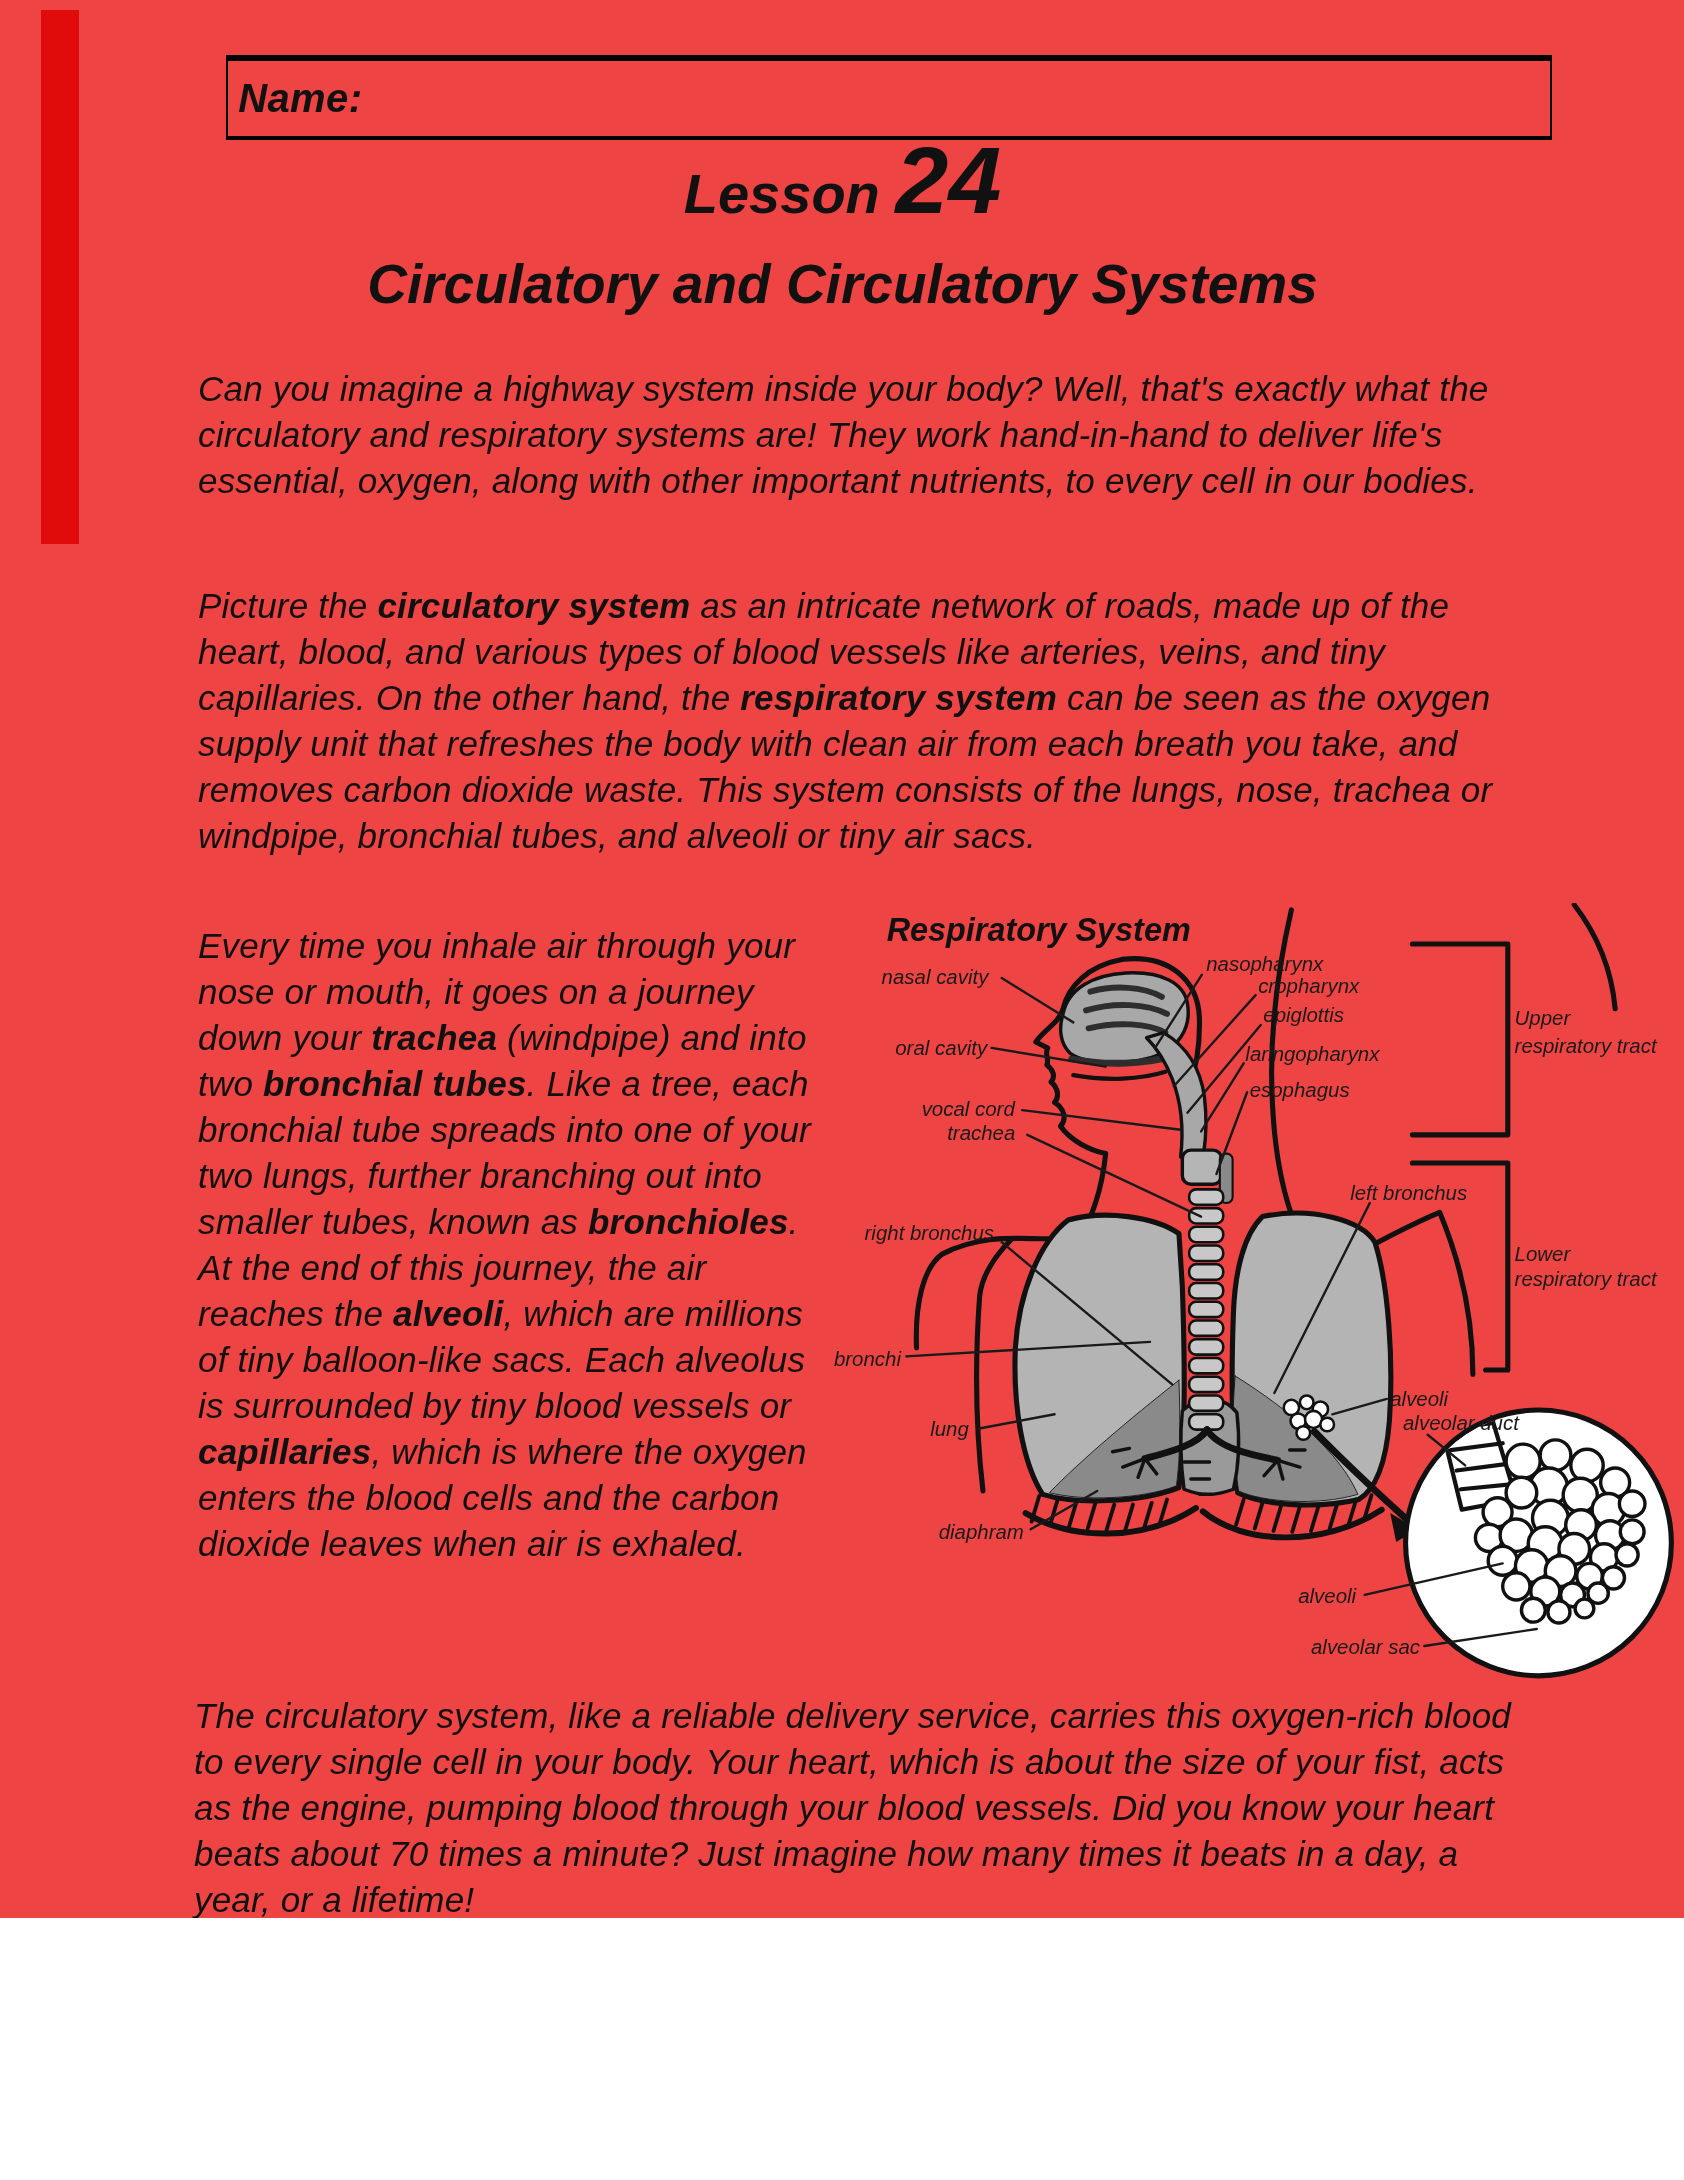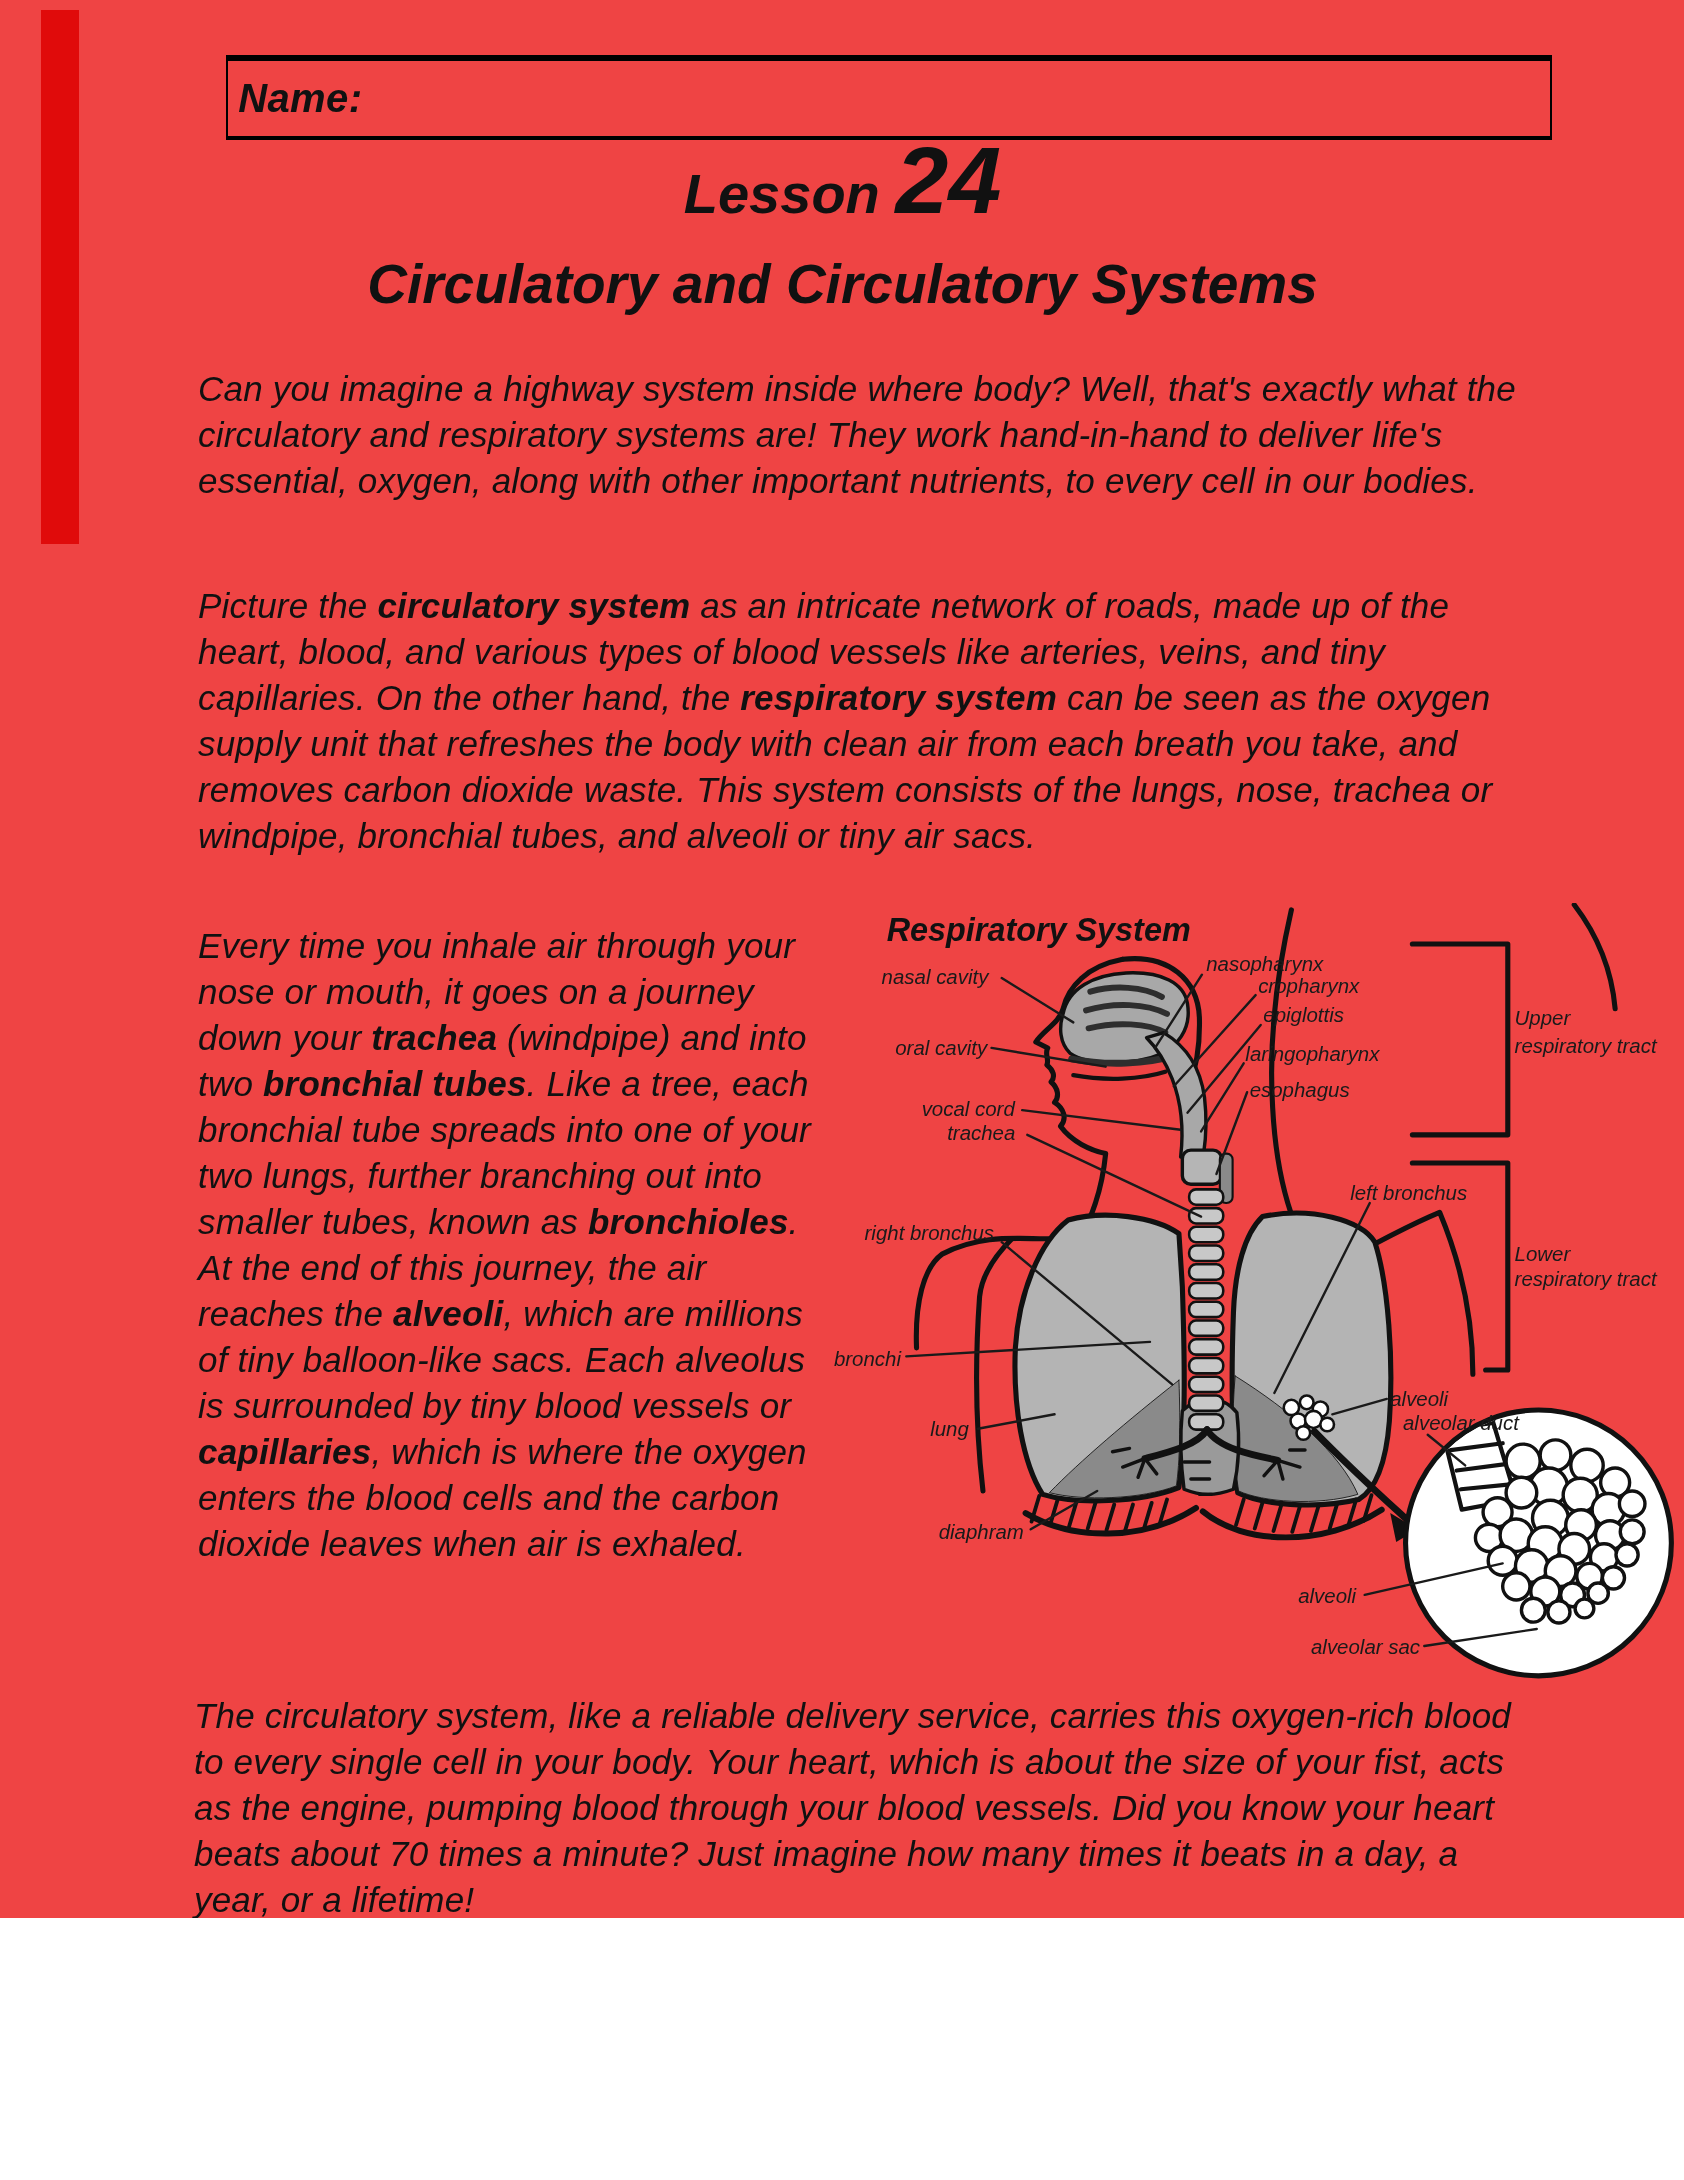--- a/index.html
+++ b/index.html
@@ -96,21 +96,21 @@
     <span class="name-value"></span>
   </div>
 
   <div class="lesson-line">
     <span class="lesson-word">Lesson</span>
     <span class="lesson-num">24</span>
   </div>
 
   <h1 class="main-title">Circulatory and Circulatory Systems</h1>
 
-  <div class="para p1"><span>Can you imagine a highway system inside where body? Well, that's exactly what the circulatory and respiratory systems are! They work hand-in-hand to deliver life's essential, oxygen, along with other important nutrients, to every cell in our bodies.</span></div>
+  <div class="para p1"><span>Can you imagine a highway system inside your body? Well, that's exactly what the circulatory and respiratory systems are! They work hand-in-hand to deliver life's essential, oxygen, along with other important nutrients, to every cell in our bodies.</span></div>
   <div class="para p2"><span>Picture the </span><span class="b">circulatory system</span><span> as an intricate network of roads, made up of the heart, blood, and various types of blood vessels like arteries, veins, and tiny capillaries. On the other hand, the </span><span class="b">respiratory system</span><span> can be seen as the oxygen supply unit that refreshes the body with clean air from each breath you take, and removes carbon dioxide waste. This system consists of the lungs, nose, trachea or windpipe, bronchial tubes, and alveoli or tiny air sacs.</span></div>
   <div class="para p3"><span>Every time you inhale air through your nose or mouth, it goes on a journey down your </span><span class="b">trachea</span><span> (windpipe) and into two </span><span class="b">bronchial tubes</span><span>. Like a tree, each bronchial tube spreads into one of your two lungs, further branching out into smaller tubes, known as </span><span class="b">bronchioles</span><span>. At the end of this journey, the air reaches the </span><span class="b">alveoli</span><span>, which are millions of tiny balloon-like sacs. Each alveolus is surrounded by tiny blood vessels or </span><span class="b">capillaries</span><span>, which is where the oxygen enters the blood cells and the carbon dioxide leaves when air is exhaled.</span></div>
 
   <svg class="diagram" viewBox="0 0 1020 920" xmlns="http://www.w3.org/2000/svg">
     <g fill="none" stroke="#111" stroke-linecap="round" stroke-linejoin="round">
 
       <g>
         <path d="M 558,8 C 538,95 532,175 536,240 C 540,315 556,385 594,434" stroke-width="6"></path>
         <path d="M 594,434 C 640,408 696,378 732,363 C 760,430 771,492 771,553" stroke-width="6"></path>
         <path d="M 890,2 C 916,36 934,78 938,124" stroke-width="6"></path>

